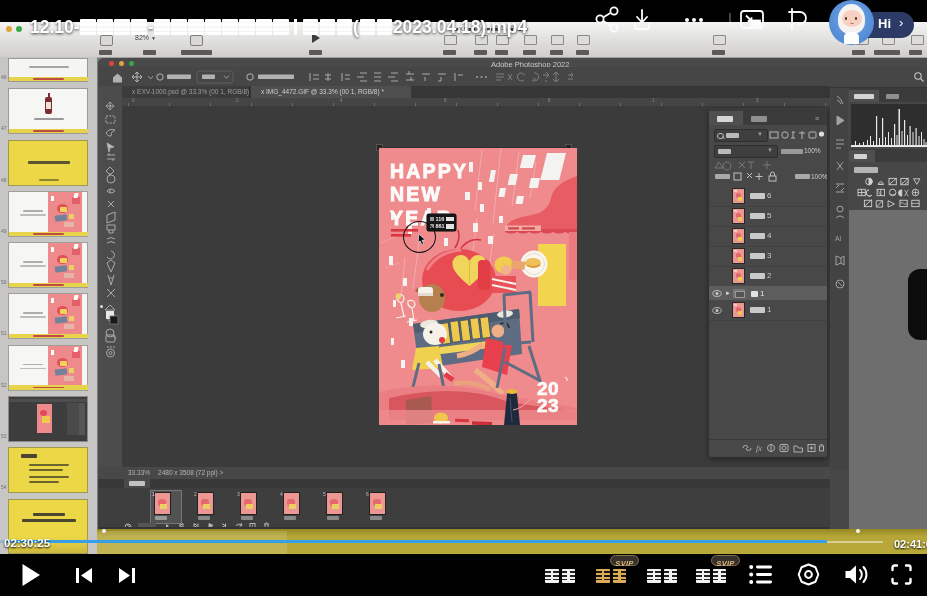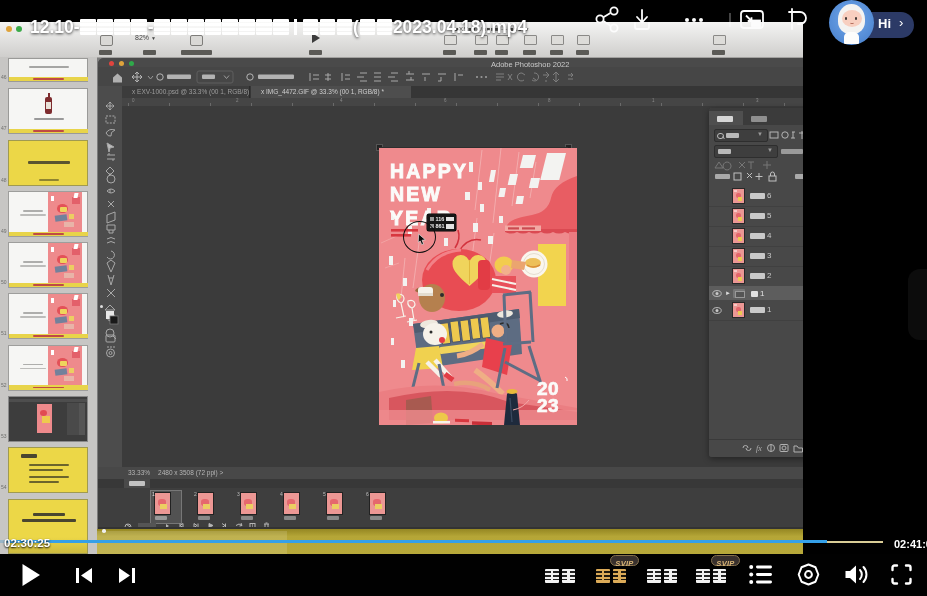--- a/index.html
+++ b/index.html
@@ -2,21 +2,21 @@
 <html><head><meta charset="utf-8"><style>
 html,body{margin:0;padding:0}
 body{width:927px;height:596px;position:relative;overflow:hidden;background:#000;font-family:"Liberation Sans",sans-serif}
 .a{position:absolute}
 .b{position:absolute;border-radius:1px}
 .tc{display:inline-block;width:15.5px;height:16.5px;margin:0 0.75px;vertical-align:-2px;background:repeating-linear-gradient(180deg,#fff 0 3.1px,rgba(255,255,255,0.45) 3.1px 4.3px);border-radius:1px}
 .zc{display:inline-block;width:13.5px;height:14px;vertical-align:top;background:linear-gradient(90deg,transparent 0 42%,#f2f2f2 42% 58%,transparent 58%),repeating-linear-gradient(180deg,#f2f2f2 0 2.4px,rgba(255,255,255,0.14) 2.4px 3.8px);border-radius:1px}
 .zg{background:linear-gradient(90deg,transparent 0 42%,#dcab58 42% 58%,transparent 58%),repeating-linear-gradient(180deg,#dcab58 0 2.4px,rgba(220,171,88,0.14) 2.4px 3.8px)}
 </style></head><body>
 
-<div class="a" id="vid" style="left:0;top:22px;width:803px;height:532px;background:#7c7c7c;overflow:hidden">
+<div class="a" id="vid" style="left:0;top:22px;width:927px;height:532px;background:#7c7c7c;overflow:hidden">
 
   <div class="a" style="left:0;top:0;width:927px;height:35px;background:linear-gradient(#f4f4f3,#cfcecc);border-bottom:1px solid #a2a19f"></div>
   <div class="a" style="left:6px;top:4px;width:6px;height:6px;border-radius:50%;background:#dfa33b"></div>
   <div class="a" style="left:15.5px;top:4px;width:6px;height:6px;border-radius:50%;background:#3aaa48"></div>
 
   <div class="a" style="left:100px;top:13px;width:11px;height:9px;border:1px solid #7e7d7a;border-radius:2px;background:#d9d8d5"></div>
   <div class="b" style="left:99px;top:28px;width:13px;height:5px;background:#5b5a56"></div>
   <div class="a" style="left:135px;top:12px;font-size:7px;color:#454545">82% <span style="font-size:5px">▼</span></div>
   <div class="b" style="left:143px;top:28px;width:13px;height:5px;background:#5b5a56"></div>
   <div class="a" style="left:190px;top:13px;width:11px;height:9px;border:1px solid #7e7d7a;border-radius:2px;background:#d9d8d5"></div>

